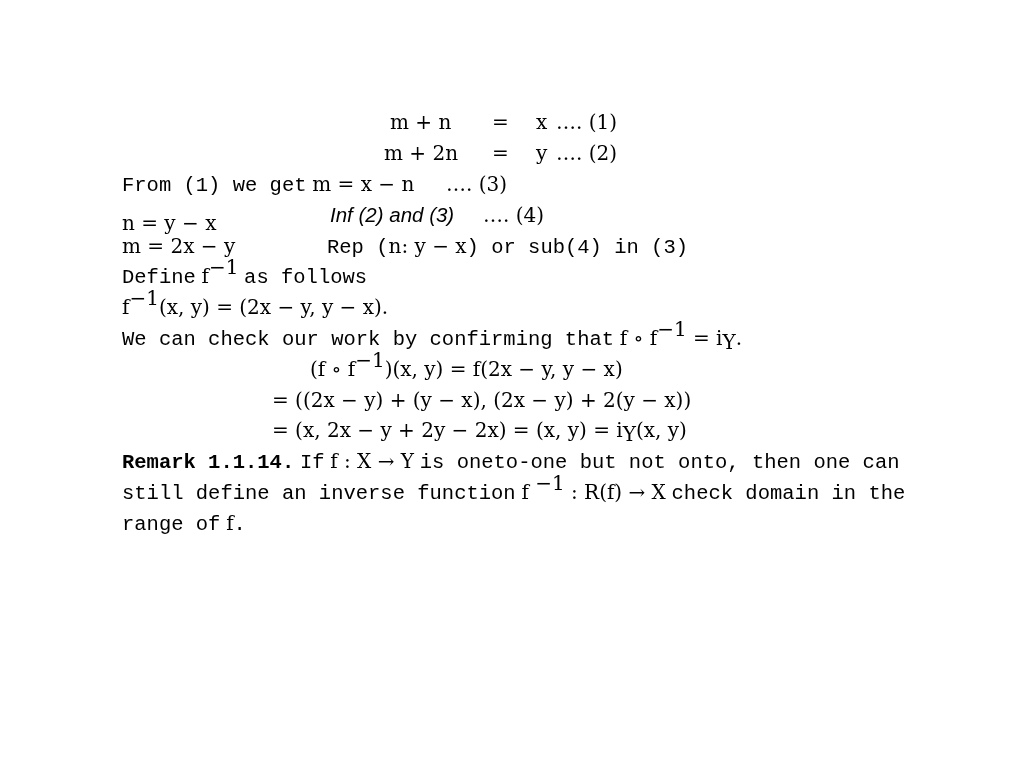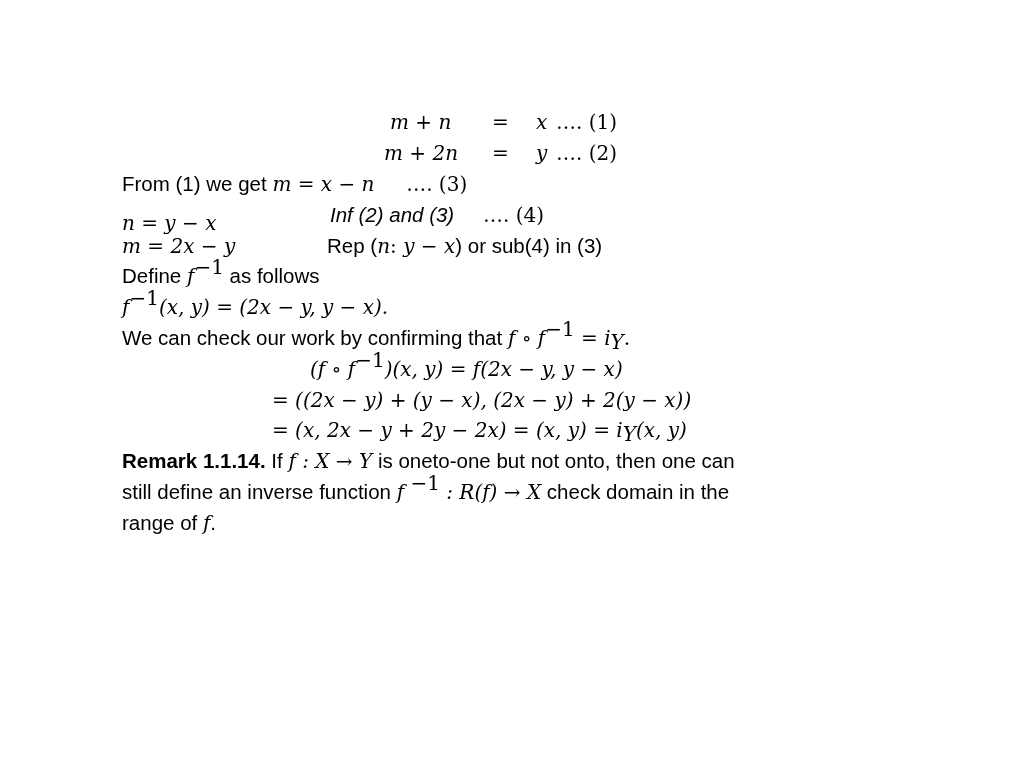--- a/index.html
+++ b/index.html
@@ -1,21 +1,21 @@
 <!DOCTYPE html>
 <html><head>
 <meta charset="utf-8">
 <style>
   html, body { margin: 0; padding: 0; background: #ffffff; }
   body { width: 1024px; height: 768px; position: relative; overflow: hidden;
          font-family: "Liberation Sans", sans-serif; color: #000; }
   .line { position: absolute; white-space: nowrap; font-size: 20.5px; line-height: 24px; }
-  .m { font-family: "DejaVu Serif", "Liberation Serif", serif; font-style: italic; font-size: 20px; }
+  .m { font-family: "DejaVu Serif", "Liberation Serif", serif; font-size: 20px; }
   .mu { font-family: "DejaVu Serif", "Liberation Serif", serif; font-style: normal; font-size: 20px; }
-  .t { font-family: Liberation Sans, sans-serif; font-style: normal; }
+  .t { font-family: Liberation Mono, monospace; font-style: normal; }
   .b { font-weight: bold; }
   sup { font-size: 13px; vertical-align: 9px; line-height: 0; }
   sub { font-size: 13px; vertical-align: -4px; line-height: 0; }
   .cell { position: absolute; white-space: nowrap; }
 </style>
 </head>
 <body>
 
 <div>
   <span class="cell m" style="left:390px; top:110px;">m + n</span>

